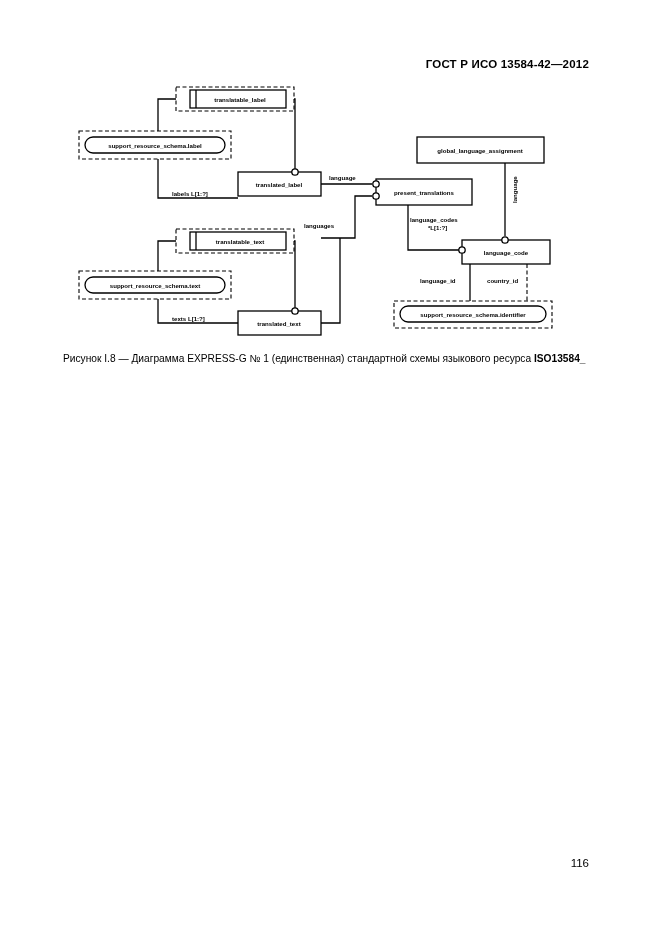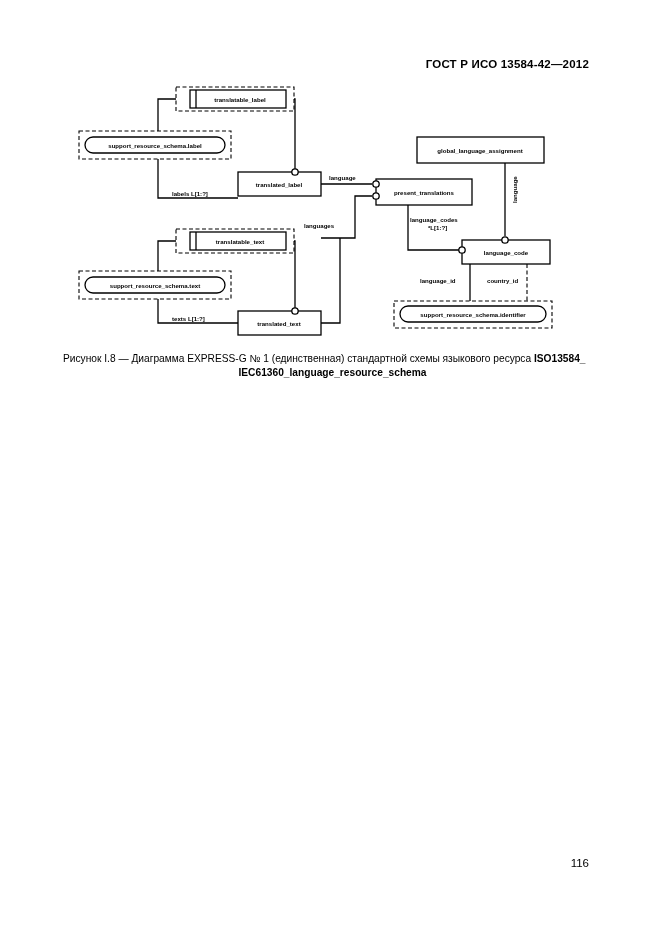--- a/index.html
+++ b/index.html
@@ -229,18 +229,15 @@
 
   <text class="attr" x="487" y="283">country_id</text>
 
 </svg>
 </div>
 
 <div class="caption">
   <span class="line1">
     <span>Рисунок I.8 — Диаграмма EXPRESS-G № 1 (единственная) стандартной схемы языкового ресурса </span><b>ISO13584_</b>
   </span>
-  <span class="line2">
-    <b>IEC61360_language_resource_schema</b>
-  </span>
 </div>
 
 <div class="page-number">116</div>
 
 </body></html>

